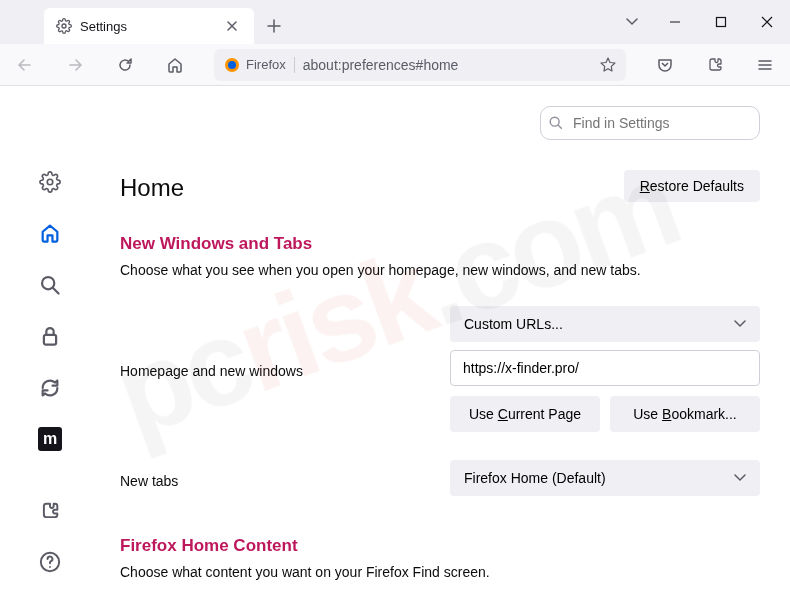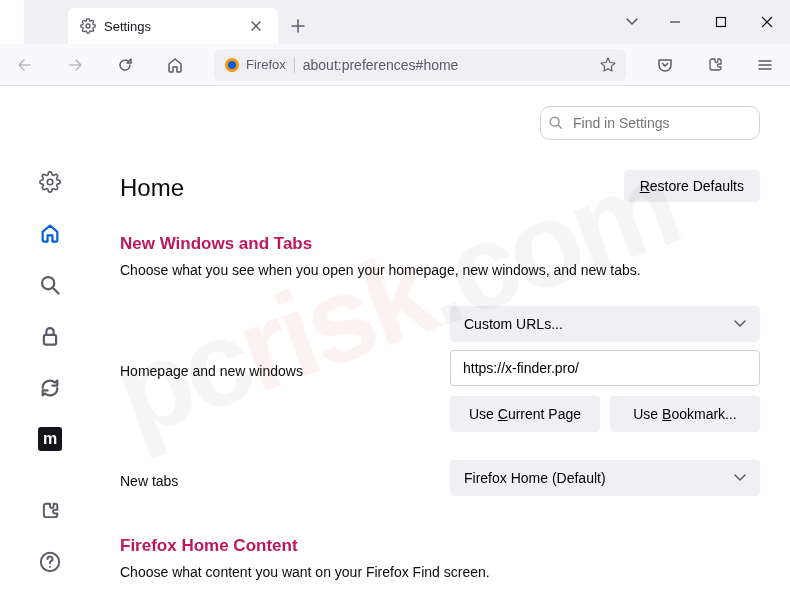--- a/index.html
+++ b/index.html
@@ -1,19 +1,19 @@
 <!DOCTYPE html>
 <html><head>
 <meta charset="utf-8">
 <style>
 * { margin: 0; padding: 0; box-sizing: border-box; font-family: -apple-system, BlinkMacSystemFont, "Segoe UI", sans-serif; }
 body { width: 790px; height: 598px; background: #fff; overflow: hidden; position: relative; }
 
 
-.titlebar { height: 44px; background: #f0f0f4; display: flex; align-items: flex-end; padding-left: 44px; margin-left: 24px; }
+.titlebar { height: 44px; background: #f0f0f4; display: flex; align-items: flex-end; padding-left: 44px; }
 .tab { background: #fff; height: 36px; display: flex; align-items: center; padding: 0 12px; border-radius: 6px 6px 0 0; min-width: 210px; gap: 8px; margin-bottom: 0; }
 .tab-icon svg { width: 16px; height: 16px; }
 .tab-title { font-size: 13px; color: #15141a; flex: 1; }
 .tab-close { width: 20px; height: 20px; display: flex; align-items: center; justify-content: center; cursor: pointer; border-radius: 4px; }
 .newtab-btn { width: 32px; height: 32px; display: flex; align-items: center; justify-content: center; margin-left: 4px; margin-bottom: 2px; cursor: pointer; border-radius: 4px; font-size: 18px; color: #5b5b66; }
 .window-controls { margin-left: auto; display: flex; align-items: center; height: 44px; }
 .wc-chevron { width: 40px; display: flex; align-items: center; justify-content: center; height: 100%; }
 .wc-btn { width: 46px; height: 100%; display: flex; align-items: center; justify-content: center; }
 
 

